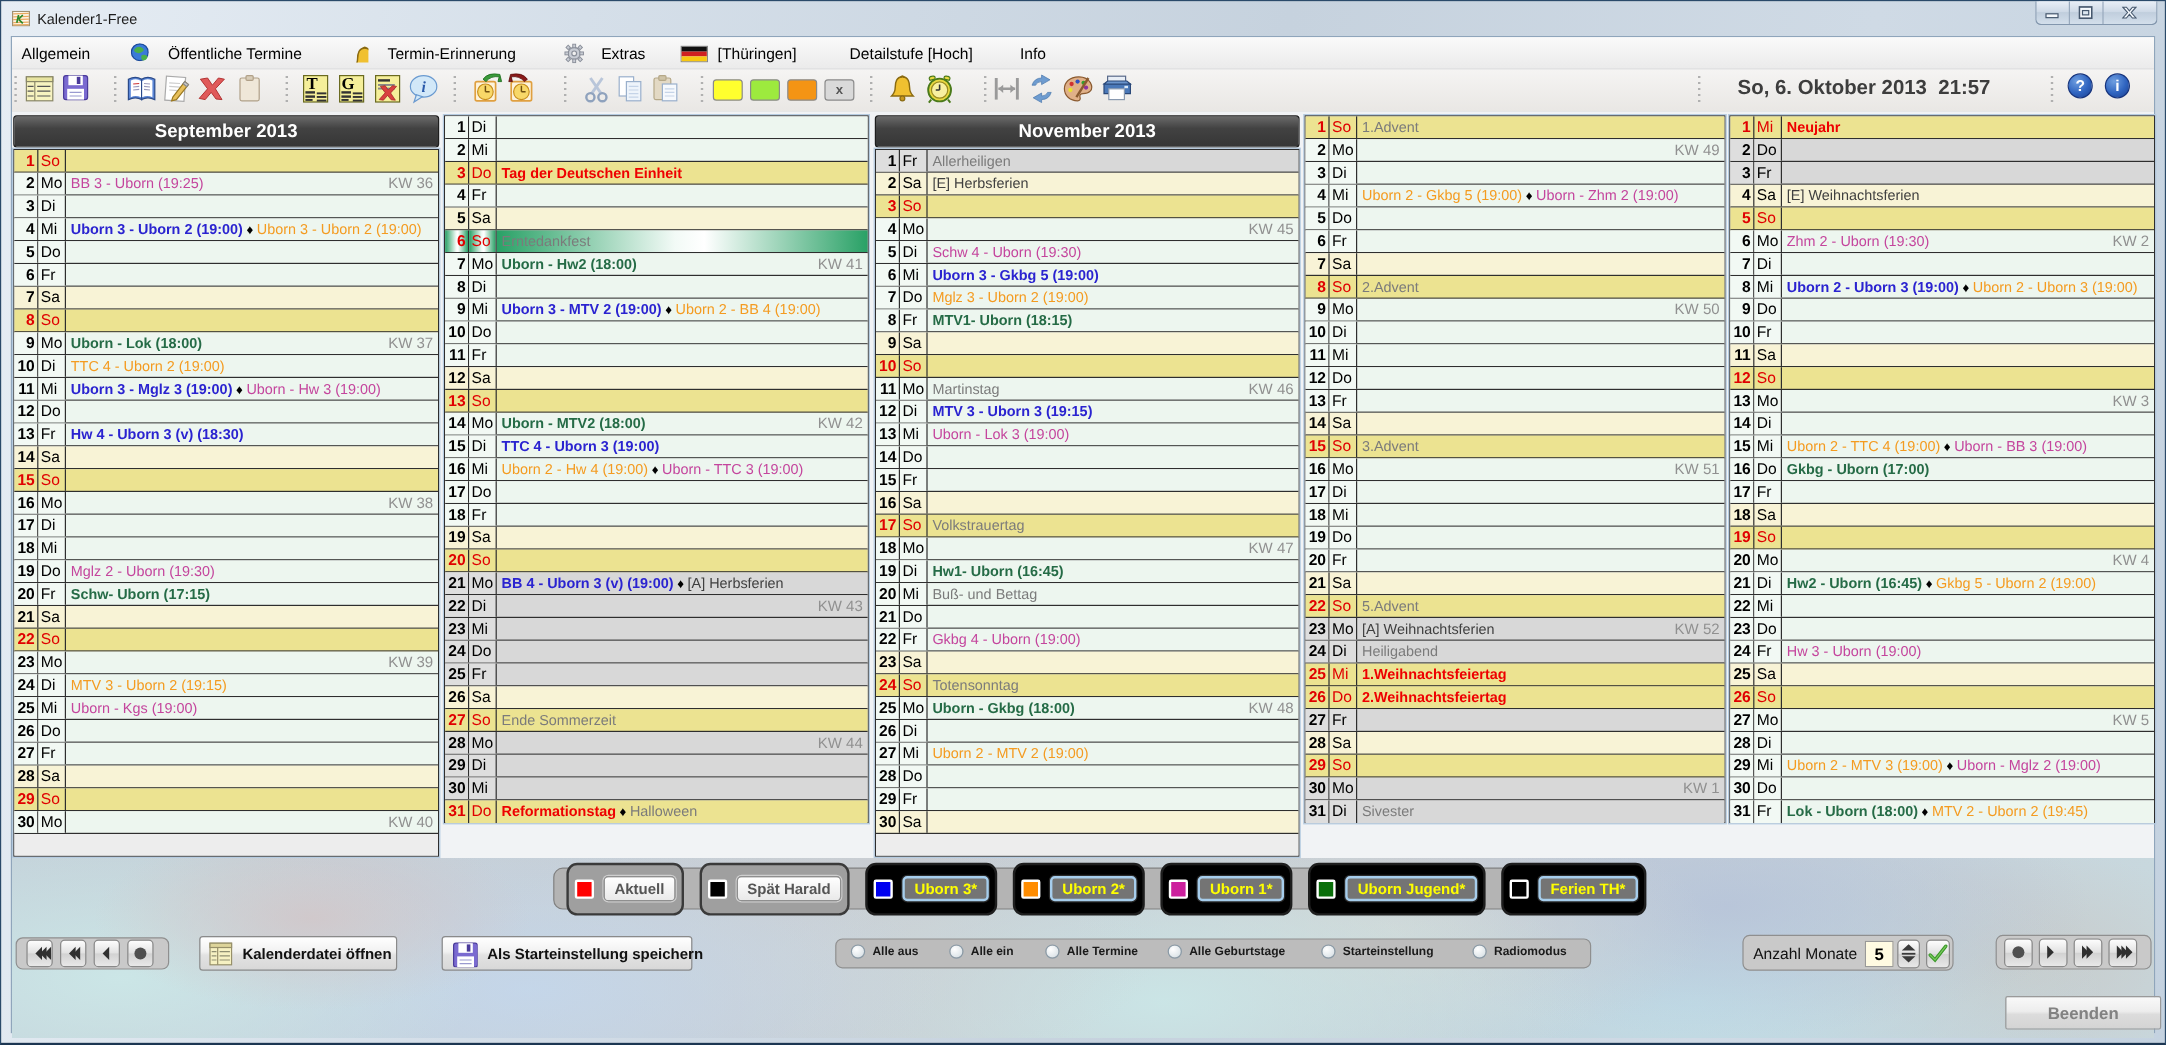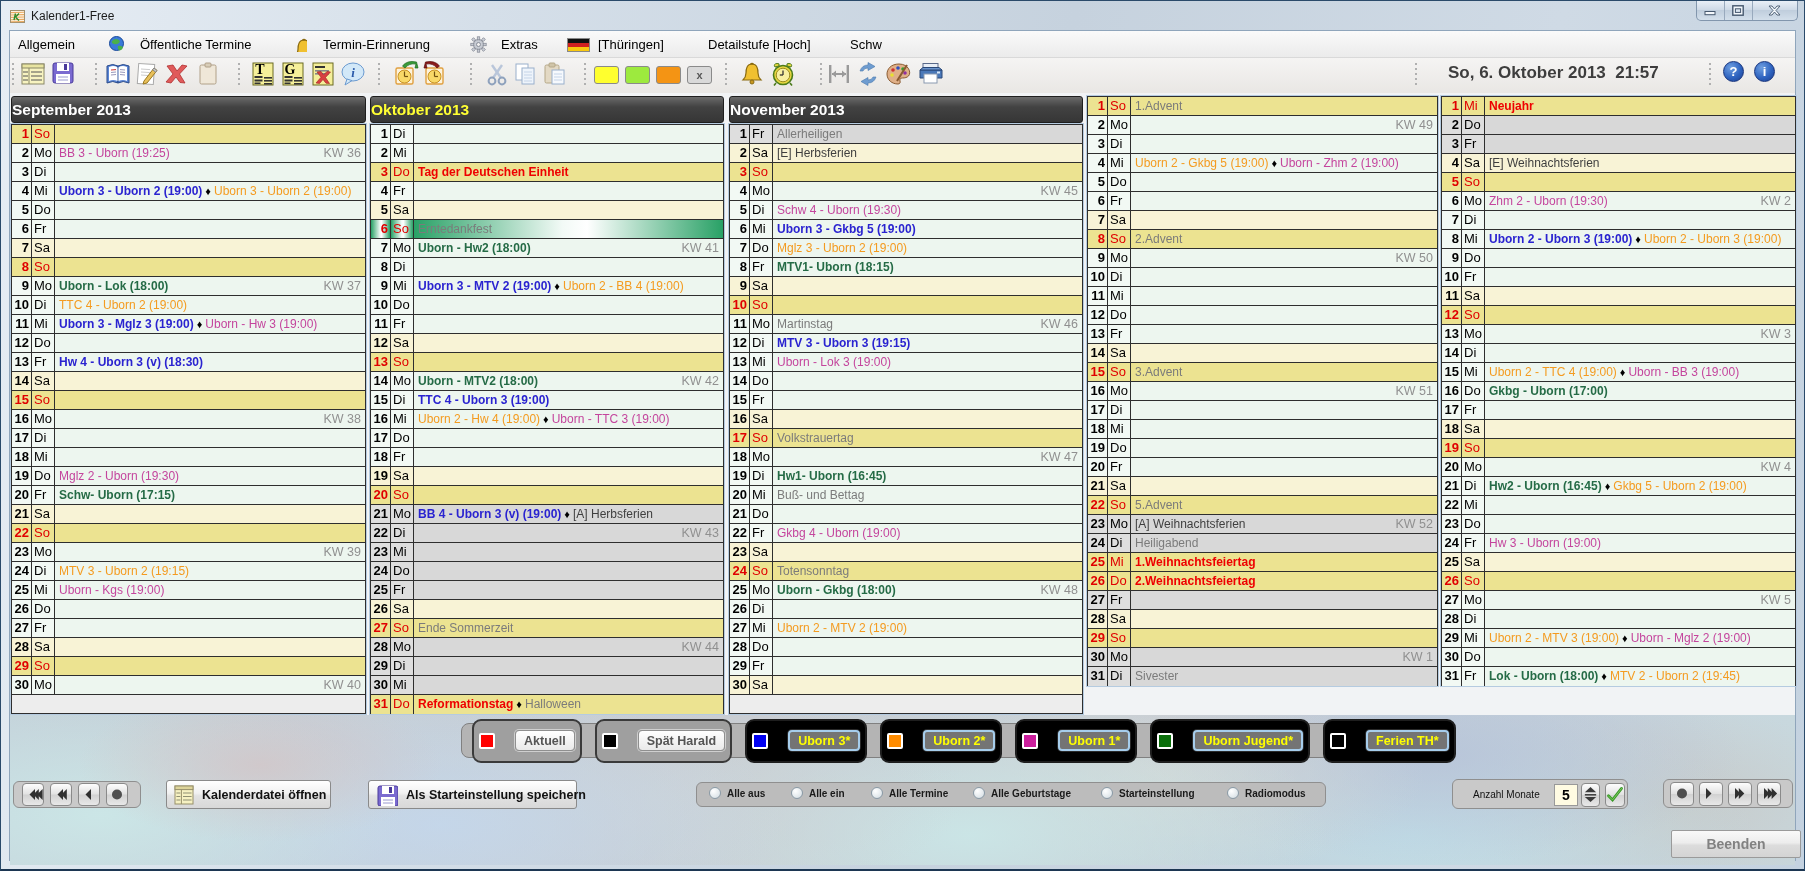--- a/index.html
+++ b/index.html
@@ -13,21 +13,21 @@
 #menubar{position:absolute;left:0;top:0;width:100%;height:27px;background:linear-gradient(180deg,#fafafa,#ebebeb);border-bottom:1px solid #d9d9d9}
 .mi{position:absolute;top:6px;font-size:13px;color:#000}
 #toolbar{position:absolute;left:0;top:27px;width:100%;height:36px;background:linear-gradient(180deg,#f5f4f3,#e9e7e4);border-bottom:1px solid #d0cecb}
 .ic{position:absolute;top:3px}
 .tsep{position:absolute;top:5px;width:2px;height:25px;background:repeating-linear-gradient(180deg,#b0b0b0 0 2px,rgba(0,0,0,0) 2px 5px)}
 .sw{position:absolute;top:8px;width:25px;height:18px;border:1px solid #8a8a8a;border-radius:3px}
 #dt{position:absolute;top:5px;left:1438px;width:222px;font-size:17px;font-weight:bold;color:#3d3d3d;white-space:nowrap}
 .rb{position:absolute;top:3px;width:21px;height:21px;border-radius:50%;background:radial-gradient(circle at 35% 30%,#6f9fe0,#2f64c0 55%,#1b3f8e);border:1px solid #16337c;color:#fff;font-weight:bold;font-size:13px;text-align:center;line-height:19px}
 #cal{position:absolute;left:0;top:62px;width:100%;height:621px;background:#f1f3f5}
 .col{position:absolute;top:3px}
-.mh{height:27px;margin-bottom:1px;border:1px solid #1e1e1e;border-radius:3px;background:linear-gradient(180deg,#6a6a6a,#424242 40%,#363636);color:#fff;font-weight:bold;font-size:15.5px;line-height:26px}
+.mh{height:27px;margin-bottom:1px;border:1px solid #1e1e1e;border-radius:3px;background:linear-gradient(180deg,#6a6a6a,#424242 40%,#363636);color:#fff;font-weight:bold;font-size:15.5px;text-align:center;line-height:26px}
 .mh.cur{color:#ffff33}
 .mh.jan{background:linear-gradient(180deg,#b2b2b2,#939393 40%,#888)}
 .tbl{border:1px solid #2e2e2e;outline:1px solid #b5cbe0;background:#ededed;height:590px}
 .r{display:flex;height:19px;border-bottom:1px solid #2e2e2e;font-size:13px;line-height:18px}
 .r:nth-child(31){border-bottom:none}
 .fill{background:#ededed}
 .n{width:20px;border-right:1px solid #2e2e2e;font-weight:bold;text-align:right;padding-right:2px;color:#000}
 .w{width:23px;border-right:1px solid #2e2e2e;padding-left:2px;color:#000}
 .c{flex:1;padding-left:4px;position:relative;white-space:nowrap;overflow:hidden;font-size:12px}
 .red{color:#e00000}
@@ -42,21 +42,21 @@
 .eb{color:#2a23d0;font-weight:bold}
 .eg{color:#256b46;font-weight:bold}
 .eo{color:#f49b20}
 .em{color:#c4459d}
 .hr{color:#ee0000;font-weight:bold}
 .hg{color:#7b7b7b}
 .fd{color:#3f3f3f}
 .di{color:#000;padding:0 3px;font-size:11px}
 #grad{position:absolute;left:0;top:684px;width:100%;height:150px;background:radial-gradient(260px 110px at 250px 50px,rgba(210,198,200,0.85),rgba(210,198,200,0) 70%),radial-gradient(420px 170px at 90px 100px,rgba(204,232,232,0.9),rgba(204,232,232,0) 72%),radial-gradient(480px 190px at 430px 110px,rgba(196,216,238,0.8),rgba(196,216,238,0) 72%),radial-gradient(420px 160px at 660px 80px,rgba(205,211,214,0.7),rgba(205,211,214,0) 70%),radial-gradient(500px 200px at 960px 120px,rgba(203,233,233,0.85),rgba(203,233,233,0) 72%),radial-gradient(380px 150px at 1150px 60px,rgba(214,216,212,0.7),rgba(214,216,212,0) 70%),radial-gradient(420px 150px at 1430px 40px,rgba(182,194,216,0.8),rgba(182,194,216,0) 72%),radial-gradient(480px 190px at 1400px 120px,rgba(191,224,234,0.8),rgba(191,224,234,0) 72%),radial-gradient(300px 140px at 1660px 90px,rgba(200,198,194,0.7),rgba(200,198,194,0) 70%),linear-gradient(90deg,#c4d2da,#c8ccd2 40%,#c4cad4 70%,#c8d8de 100%)}
 #legend{position:absolute;left:451px;top:8px;width:885px;height:35px;background:#b4b4b4;border:1px solid #808080;border-radius:8px;display:flex;align-items:center;padding:0 10px;gap:13px}
-.lg{height:44px;border-radius:9px;display:flex;align-items:center;padding:0 5px;gap:20px}
+.lg{height:44px;border-radius:9px;display:flex;align-items:center;padding:0 5px;gap:8px}
 .lgd{background:#000000;border:2px solid #1e1e1e}
 .lgl{background:#9f9f9f;border:2px solid #3a3a3a}
 .lsw{width:16px;height:16px;border:2px solid #fff;border-radius:2px}
 .llab{height:21px;border-radius:4px;font-weight:bold;font-size:12.5px;display:flex;align-items:center;padding:0 8px;white-space:nowrap}
 .llabd{background:#747474;border:2px solid #a6cdec;color:#ffff00;box-shadow:0 0 0 1px #2a2a2a}
 .llabl{background:linear-gradient(180deg,#fff,#e9e9e9);border:1px solid #8f8f8f;color:#555;box-shadow:0 0 0 1px #cfcfcf}
 .grp{position:absolute;background:#c9c9c9;border:1px solid #8f8f8f;border-radius:6px;display:flex;align-items:center}
 .nbt{background:linear-gradient(180deg,#fdfdfd,#e2e2e2 48%,#d2d2d2 52%,#e8e8e8);border:1px solid #8a8a8a;border-radius:4px;display:flex;align-items:center;justify-content:center}
 .pbt{position:absolute;background:linear-gradient(180deg,#ffffff,#f1f1f1 45%,#e2e2e2 55%,#d8d8d8);border:1px solid #8a8a8a;border-radius:3px;display:flex;align-items:center;font-weight:bold;font-size:12.5px;color:#111;white-space:nowrap}
 .pbt svg{flex:none}
@@ -98,21 +98,21 @@
       </div>
     </div>
     <div id="client">
       <div id="menubar">
         <div class="mi" style="left:8px">Allgemein</div>
         <div class="mi" style="left:130px">Öffentliche Termine</div>
         <div class="mi" style="left:313px">Termin-Erinnerung</div>
         <div class="mi" style="left:491px">Extras</div>
         <div class="mi" style="left:588px">[Thüringen]</div>
         <div class="mi" style="left:698px">Detailstufe [Hoch]</div>
-        <div class="mi" style="left:840px">Schw</div>
+        <div class="mi" style="left:840px">Info</div>
         <div class="mi" style="left:99px;top:5px"><svg width="15" height="15" viewBox="0 0 15 15">
             <circle cx="7.5" cy="7.5" r="7" fill="#3a7ad8" stroke="#1a4a9a"></circle>
             <path d="M3 5 Q6 2 9 3.5 Q12 5 10 7 Q7 9 5 8 Q2 7 3 5 Z" fill="#4ab04a"></path>
             <path d="M9 10 Q13 9 14 11.5 Q13 14.5 10 14.5 Q8 12.5 9 10 Z" fill="#4ab04a"></path>
           </svg></div>
         <div class="mi" style="left:282px;top:6px"><svg width="15" height="15" viewBox="0 0 15 15">
             <path d="M12 3 C7 3 6 8 6 12 C6 16 4 18 3 19 L21 19 C20 18 18 16 18 12 C18 8 17 3 12 3 Z" fill="#f0c030" stroke="#8a6a10" stroke-width="1.2"></path>
             <circle cx="12" cy="21" r="2" fill="#c89820" stroke="#8a6a10"></circle>
             <path d="M10.5 3.5 Q12 1.5 13.5 3.5" fill="none" stroke="#8a6a10" stroke-width="1.4"></path>
           </svg></div>
@@ -475,21 +475,20 @@
               <div class="n">30</div>
               <div class="w">Mo</div>
               <div class="c">
                 <span class="kw">KW 40</span>
               </div>
             </div>
             <div class="fill" style="height:18px"></div>
           </div>
         </div>
         <div class="col" style="left:360px;width:354px">
-          <div class="mh cur">Oktober 2013</div>
           <div class="tbl">
             <div class="r wk">
               <div class="n">1</div>
               <div class="w">Di</div>
               <div class="c"></div>
             </div>
             <div class="r wk">
               <div class="n">2</div>
               <div class="w">Mi</div>
               <div class="c"></div>
@@ -1240,21 +1239,21 @@
         </div>
         <div class="radio" style="left:1091px;top:72px">
           <div class="rc"></div>
           <span>Starteinstellung</span>
         </div>
         <div class="radio" style="left:1217px;top:72px">
           <div class="rc"></div>
           <span>Radiomodus</span>
         </div>
         <div class="grp" style="left:1442px;top:64px;width:176px;height:30px">
-          <span style="font-size:10px;color:#111;margin-left:20px;white-space:nowrap">Anzahl Monate</span>
+          <span style="font-size:13px;color:#111;margin-left:8px;white-space:nowrap">Anzahl Monate</span>
           <div style="position:absolute;left:101px;top:4px;width:24px;height:22px;background:#fffbe2;border:1px solid #999;font-weight:bold;font-size:14px;text-align:center;line-height:20px">5</div>
           <div class="nbt" style="position:absolute;left:128px;top:3px;width:19px;height:24px">
             <svg width="18" height="22" viewBox="0 0 18 22">
               <path d="M3 8 L9 2.5 L15 8 Z" fill="#3a3a3a"></path>
               <path d="M3 13 L9 18.5 L15 13 Z" fill="#3a3a3a"></path>
               <rect x="3" y="10" width="12" height="1.6" fill="#3a3a3a"></rect>
             </svg>
           </div>
           <div class="nbt" style="position:absolute;left:152px;top:3px;width:20px;height:24px">
             <svg width="22" height="20" viewBox="0 0 22 20">

